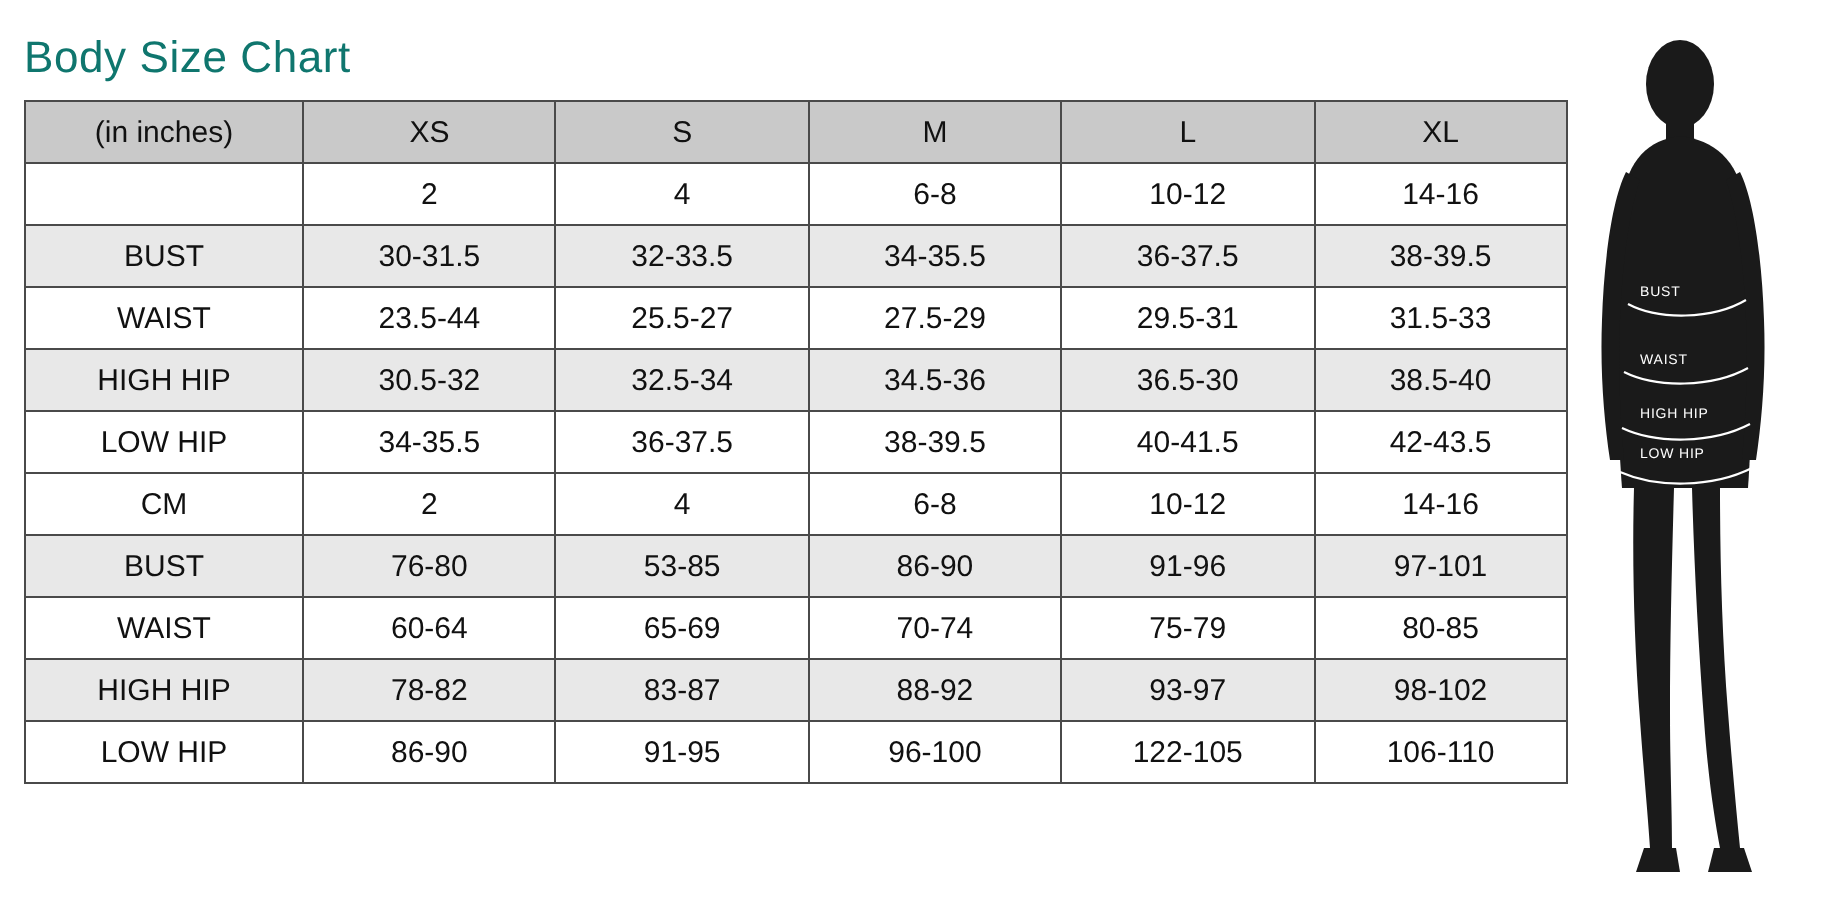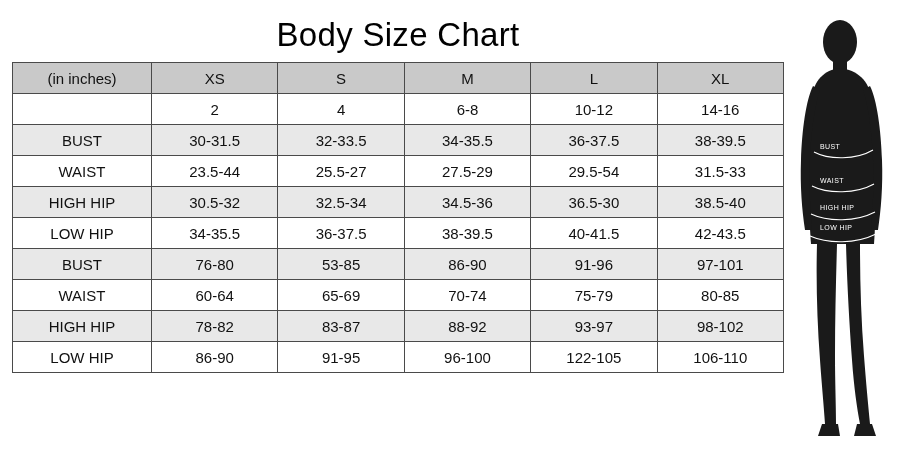--- a/index.html
+++ b/index.html
@@ -21,23 +21,23 @@
   }
   
   #chart-area {
     position: absolute;
     left: 12px;
     top: 10px;
     width: 772px;
     height: 436px;
   }
   #chart-title {
-    text-align: center;
-    font-size: 33px;
-    color: #000000;
+    text-align: left;
+    font-size: 22px;
+    color: #0f766e;
     letter-spacing: 0.3px;
     padding: 6px 0 8px 0;
     font-weight: 400;
   }
   table.size-table {
     border-collapse: collapse;
     width: 772px;
     table-layout: fixed;
   }
   table.size-table td {
@@ -129,41 +129,49 @@
           <td>32-33.5</td>
           <td>34-35.5</td>
           <td>36-37.5</td>
           <td>38-39.5</td>
         </tr>
         <tr class="plain">
           <td class="label-col">WAIST</td>
           <td>23.5-44</td>
           <td>25.5-27</td>
           <td>27.5-29</td>
-          <td>29.5-54</td>
+          <td>29.5-31</td>
           <td>31.5-33</td>
         </tr>
         <tr class="shade">
           <td class="label-col">HIGH HIP</td>
           <td>30.5-32</td>
           <td>32.5-34</td>
           <td>34.5-36</td>
           <td>36.5-30</td>
           <td>38.5-40</td>
         </tr>
         <tr class="plain">
           <td class="label-col">LOW HIP</td>
           <td>34-35.5</td>
           <td>36-37.5</td>
           <td>38-39.5</td>
           <td>40-41.5</td>
           <td>42-43.5</td>
         </tr>
 
 
+        <tr class="plain">
+          <td class="label-col">CM</td>
+          <td>2</td>
+          <td>4</td>
+          <td>6-8</td>
+          <td>10-12</td>
+          <td>14-16</td>
+        </tr>
         <tr class="shade">
           <td class="label-col">BUST</td>
           <td>76-80</td>
           <td>53-85</td>
           <td>86-90</td>
           <td>91-96</td>
           <td>97-101</td>
         </tr>
         <tr class="plain">
           <td class="label-col">WAIST</td>

